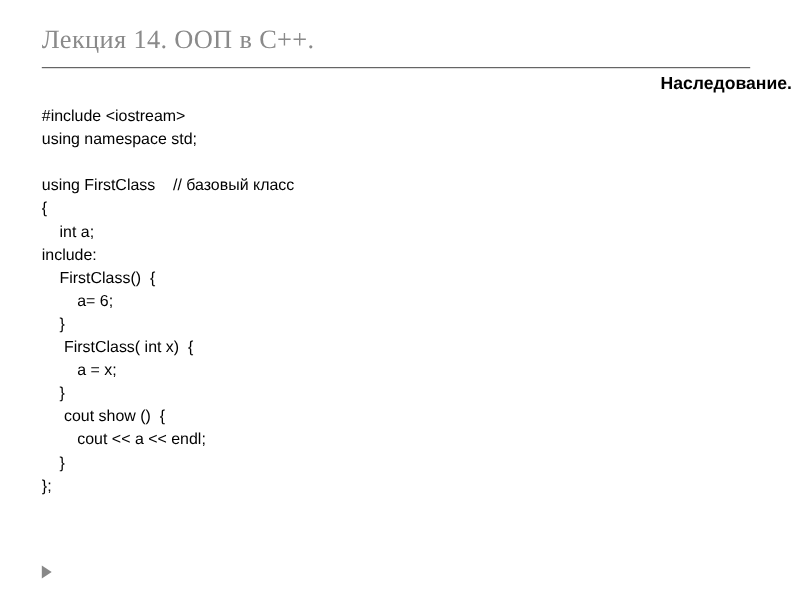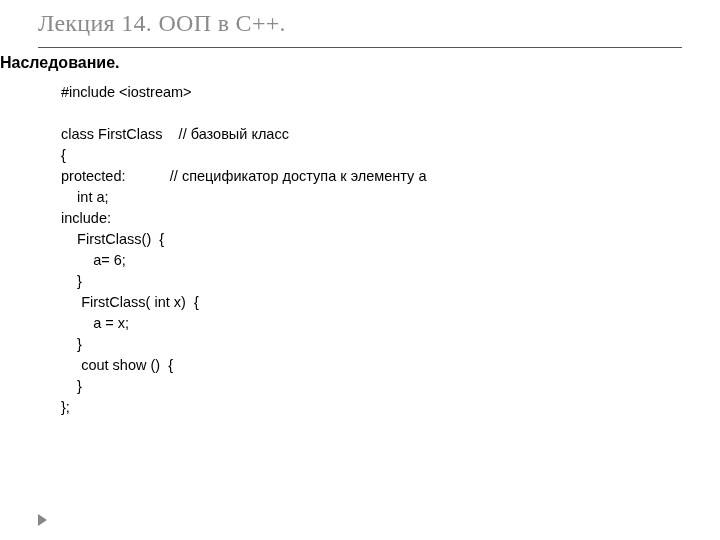--- a/index.html
+++ b/index.html
@@ -9,71 +9,71 @@
     background: #ffffff;
     font-family: "Segoe UI", "Helvetica Neue", Arial, sans-serif;
     position: relative;
     overflow: hidden;
   }
   .slide-title {
     color: #8a8a8a;
     font-family: Georgia, "Times New Roman", serif;
     font-size: 24px;
     font-weight: 400;
-    padding: 10px 0 0 38px;
+    padding: 24px 0 0 38px;
     letter-spacing: 0.3px;
   }
   .rule {
     border: none;
     border-top: 1px solid #555;
     margin: 10px 38px 6px 38px;
   }
   .subtitle {
-    text-align: left;
+    text-align: right;
     font-weight: 700;
     font-size: 16px;
     color: #000;
     margin: 4px 0 10px 0;
     font-family: Arial, sans-serif;
   }
   .code-block {
     padding: 0 38px;
     font-family: Arial, sans-serif;
     font-size: 14.5px;
     line-height: 1.45;
     color: #000;
     white-space: pre;
-    margin-left: 23px;
   }
   .footer-arrow {
     position: absolute;
     left: 38px;
     bottom: 14px;
     width: 0;
     height: 0;
     border-top: 6px solid transparent;
     border-bottom: 6px solid transparent;
     border-left: 9px solid #888;
   }
 </style>
 </head>
 <body>
 
 <h1 class="slide-title">Лекция 14. ООП в С++.</h1>
 <hr class="rule">
 <div class="subtitle">Наследование.</div>
 <pre class="code-block" id="code-block"><span>#include &lt;iostream&gt;
+</span><span>using namespace std;
 </span><span>
-</span><span>class FirstClass    // базовый класс
+</span><span>using FirstClass    // базовый класс
 </span><span>{
-</span><span>protected:           // спецификатор доступа к элементу a
 </span><span>    int a;
 </span><span>include:
 </span><span>    FirstClass()  {
 </span><span>        a= 6;
 </span><span>    }
 </span><span>     FirstClass( int x)  {
 </span><span>        a = x;
 </span><span>    }
 </span><span>     cout show ()  {
+</span><span>        cout &lt;&lt; a &lt;&lt; endl;
 </span><span>    }
 </span><span>};</span></pre>
 <div class="footer-arrow"></div>
 
 </body></html>

